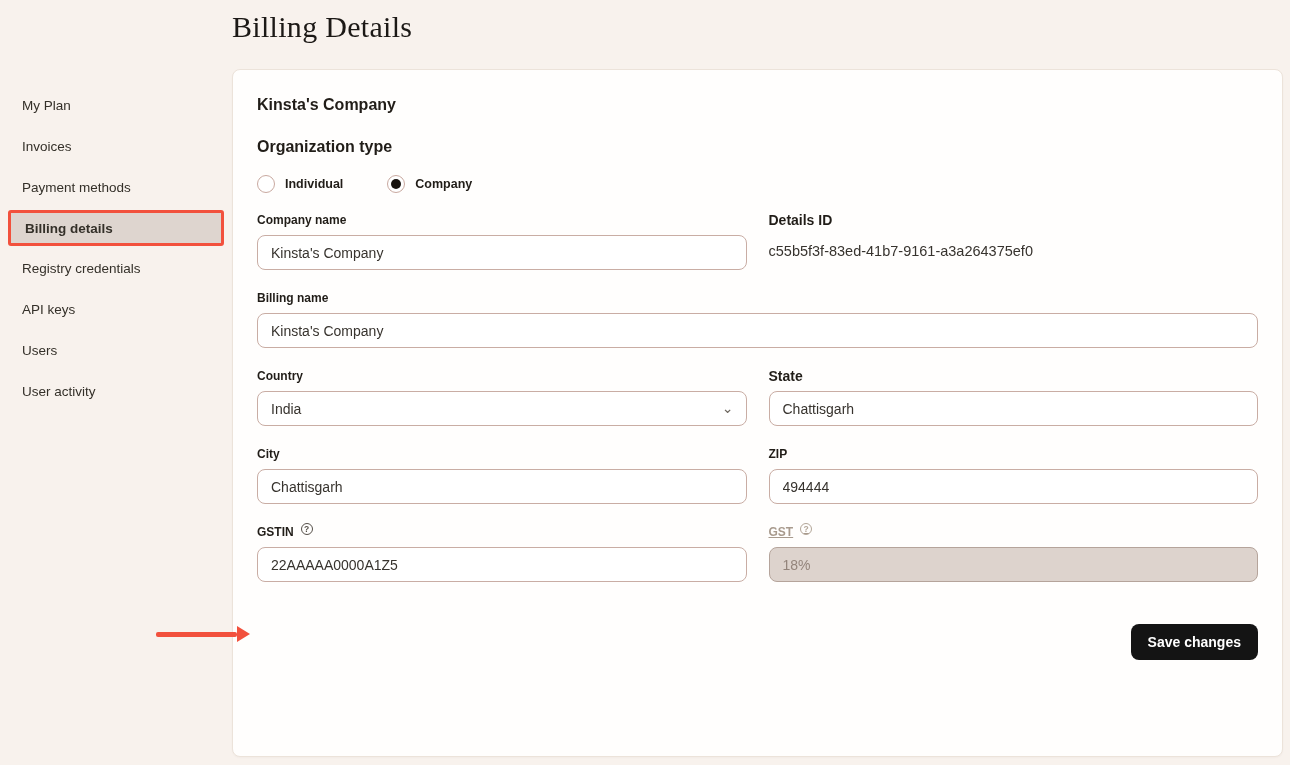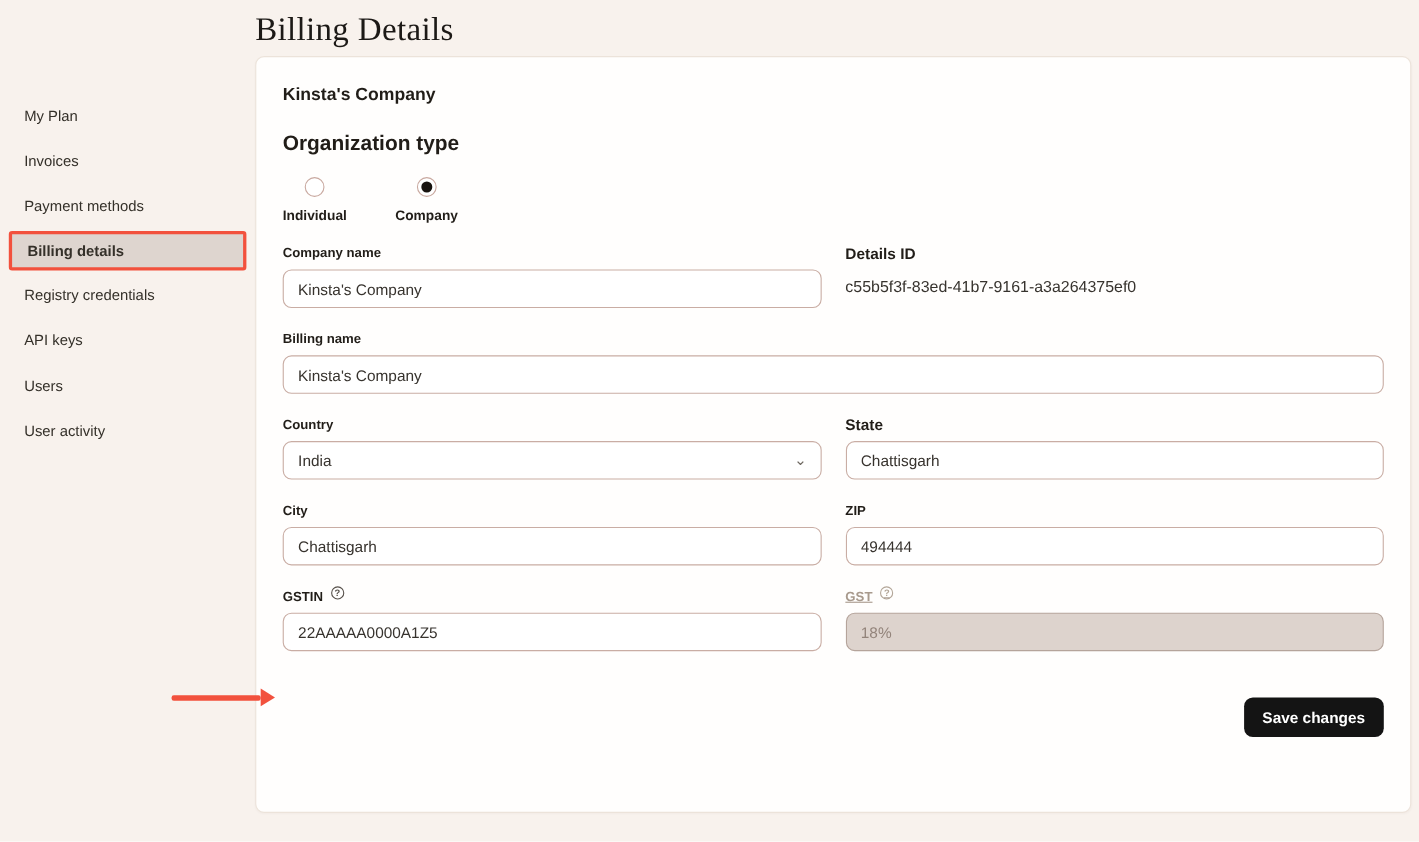--- a/index.html
+++ b/index.html
@@ -32,32 +32,32 @@
   .nav-item.selected {
     margin-left: 8px; width: 216px; padding-left: 14px;
     height: 36px; margin-top: -1px; margin-bottom: 5px;
     background: #ded5cf;
     border: 3px solid #f2513d; border-radius: 3px;
     font-weight: 700;
   }
 
   
   .card {
-    position: absolute; left: 232px; top: 51px;
+    position: absolute; left: 232px; top: 69px;
     width: 1051px; height: 688px;
     background: #fffefd;
     border: 1px solid #ece3da; border-radius: 8px;
     padding: 26px 24px 0 24px;
     box-shadow: 0 1px 2px rgba(60,40,20,0.03);
   }
   .card-heading { font-size: 16px; font-weight: 700; color: #211d18; margin: 0 0 24px 0; }
-  .org-label { font-size: 19px; font-weight: 700; color: #211d18; margin-bottom: 19px; }
+  .org-label { font-size: 16px; font-weight: 700; color: #211d18; margin-bottom: 19px; }
 
   .radio-row { display: flex; align-items: center; gap: 44px; margin-bottom: 20px; }
-  .radio { display: flex; align-items: center; gap: 10px; cursor: pointer; flex-direction: column; }
+  .radio { display: flex; align-items: center; gap: 10px; cursor: pointer; }
   .radio-circle {
     width: 18px; height: 18px; border-radius: 50%;
     background: #fff; border: 1px solid #c9a9a0;
     display: flex; align-items: center; justify-content: center;
   }
   .radio-dot { display: none; width: 10px; height: 10px; border-radius: 50%; background: #17120e; }
   .radio.selected .radio-dot { display: block; }
   .radio-label { font-size: 12.5px; font-weight: 700; color: #211d18; }
 
   .row { display: flex; gap: 22px; margin-bottom: 21px; }

